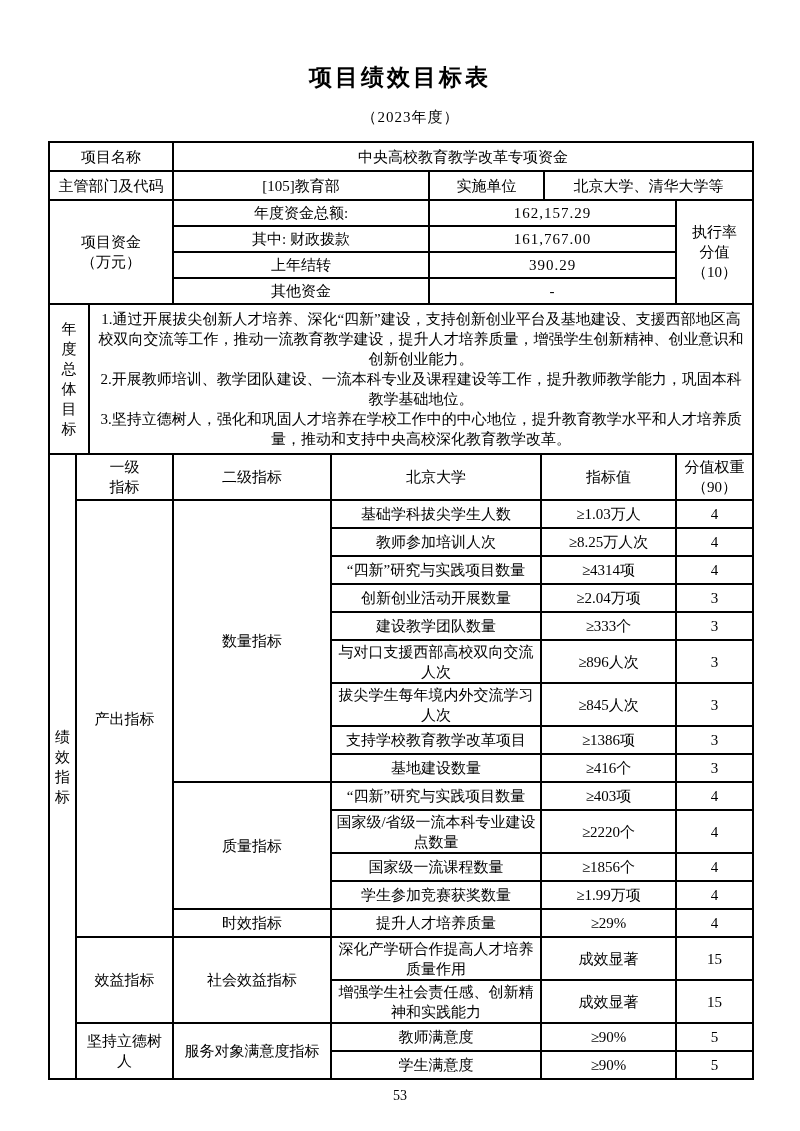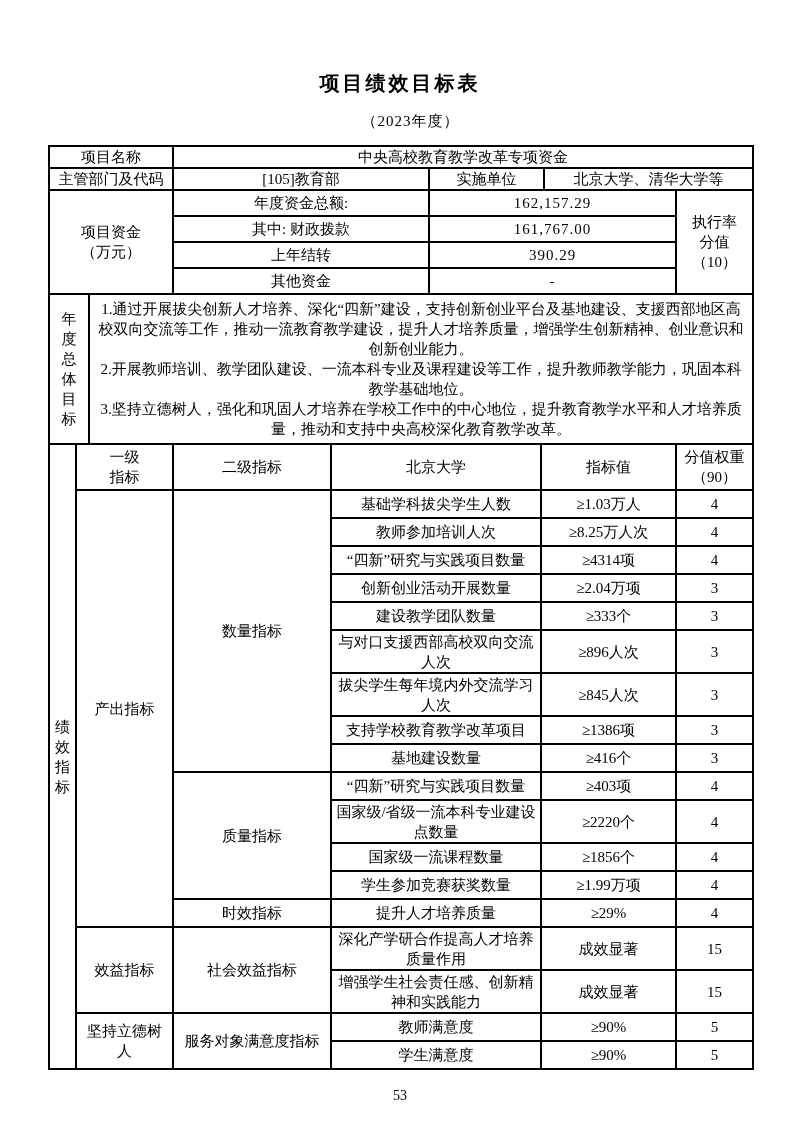--- a/index.html
+++ b/index.html
@@ -2,38 +2,38 @@
 <html><head>
 <meta charset="utf-8">
 <style>
   html,body{margin:0;padding:0;background:#e8e8e8;}
   .page{
     width:800px;height:1131px;background:#ffffff;margin:0 auto;
     font-family:"Liberation Serif","DejaVu Serif",serif;color:#000;
     position:relative;overflow:hidden;
   }
   .title{
-    margin:8px;padding-top:62px;text-align:center;
-    font-size:20px;font-weight:bold;letter-spacing:3px;
+    margin:0;padding-top:62px;text-align:center;
+    font-size:23px;font-weight:bold;letter-spacing:3px;
   }
   .subtitle{
     margin-top:15px;text-align:center;font-size:15px;letter-spacing:1px;padding-left:21px;
   }
   table.t{
     border-collapse:collapse;table-layout:fixed;
     width:704px;margin-left:48px;
   }
   table.t + table.t{margin-top:-2px;}
   .info-table{margin-top:14px;}
   table.t td, table.t th{
     border:2px solid #000;font-size:15px;font-weight:normal;
     padding:0 4px;overflow:hidden;vertical-align:middle;text-align:center;
     line-height:20px;
   }
-  tr.r29{height:22px;}
+  tr.r29{height:29px;}
   tr.r26{height:26px;}
   tr.hdr{height:46px;}
   tr.s{height:28px;}
   tr.d{height:43px;}
   tr.goals-row{height:150px;}
   .dept-value{text-align:left;padding-left:38px;}
   .f-label-left{text-align:left;padding-left:5px;}
   .f-value{text-align:right;padding-right:8px;letter-spacing:1px;}
   .pre{white-space:pre-line;}
   .v-head{

